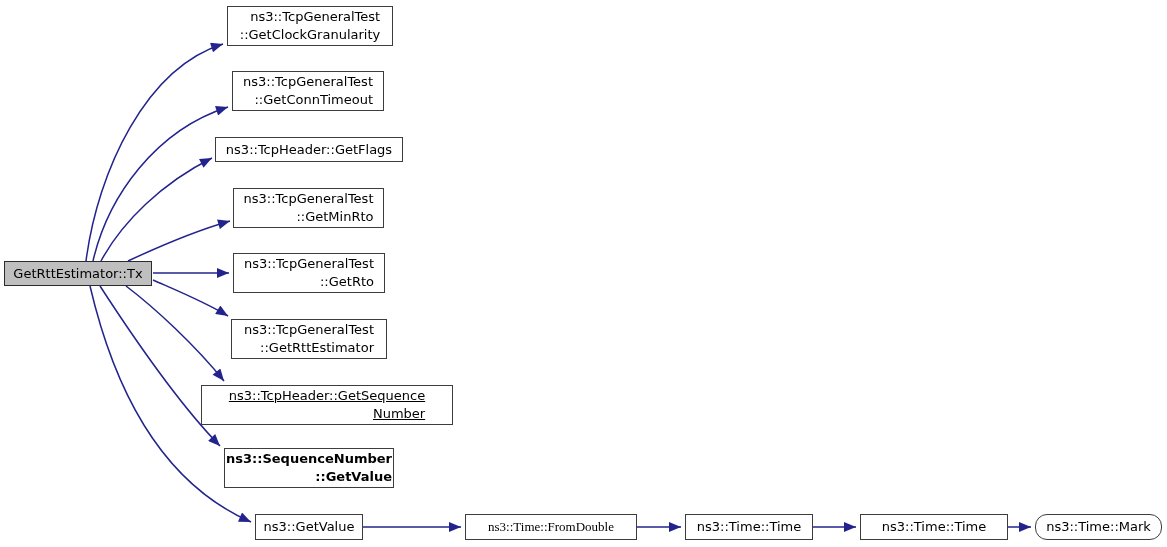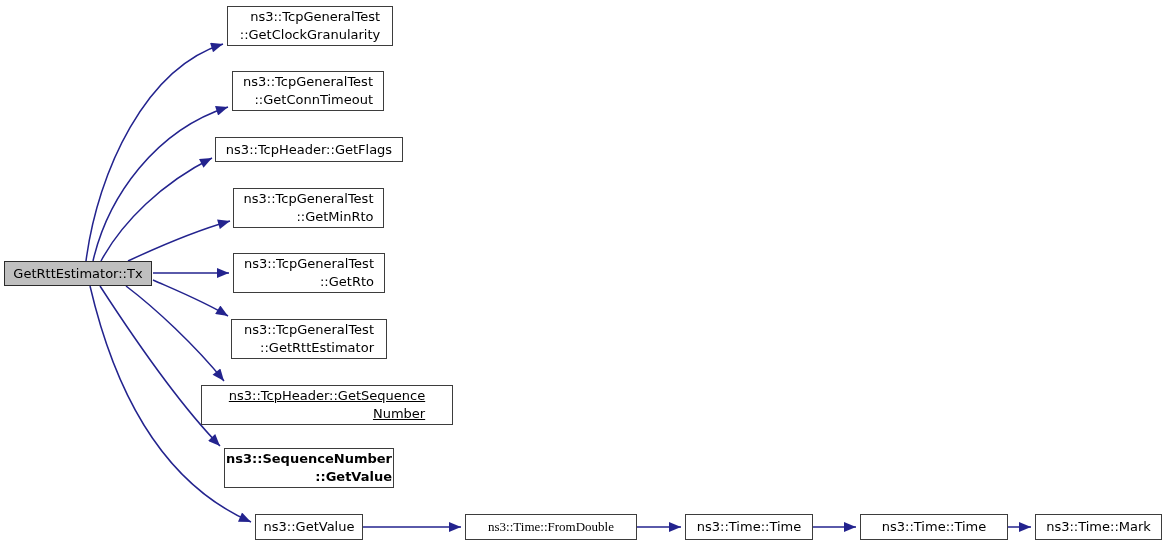--- a/index.html
+++ b/index.html
@@ -129,17 +129,17 @@
   </div>
 
   <div class="node" style="left:685px; top:514px; width:128px; height:26px;">
     <span class="node-label">ns3::Time::Time</span>
   </div>
 
   <div class="node" style="left:860px; top:514px; width:148px; height:26px;">
     <span class="node-label">ns3::Time::Time</span>
   </div>
 
-  <div class="node" style="left:1035px; top:514px; width:127px; height:26px;">
+  <div class="node" style="left:1035px; top:514px; width:127px; height:26px;border-radius:12px;">
     <span class="node-label">ns3::Time::Mark</span>
   </div>
 
 </div>
 
 </body></html>

